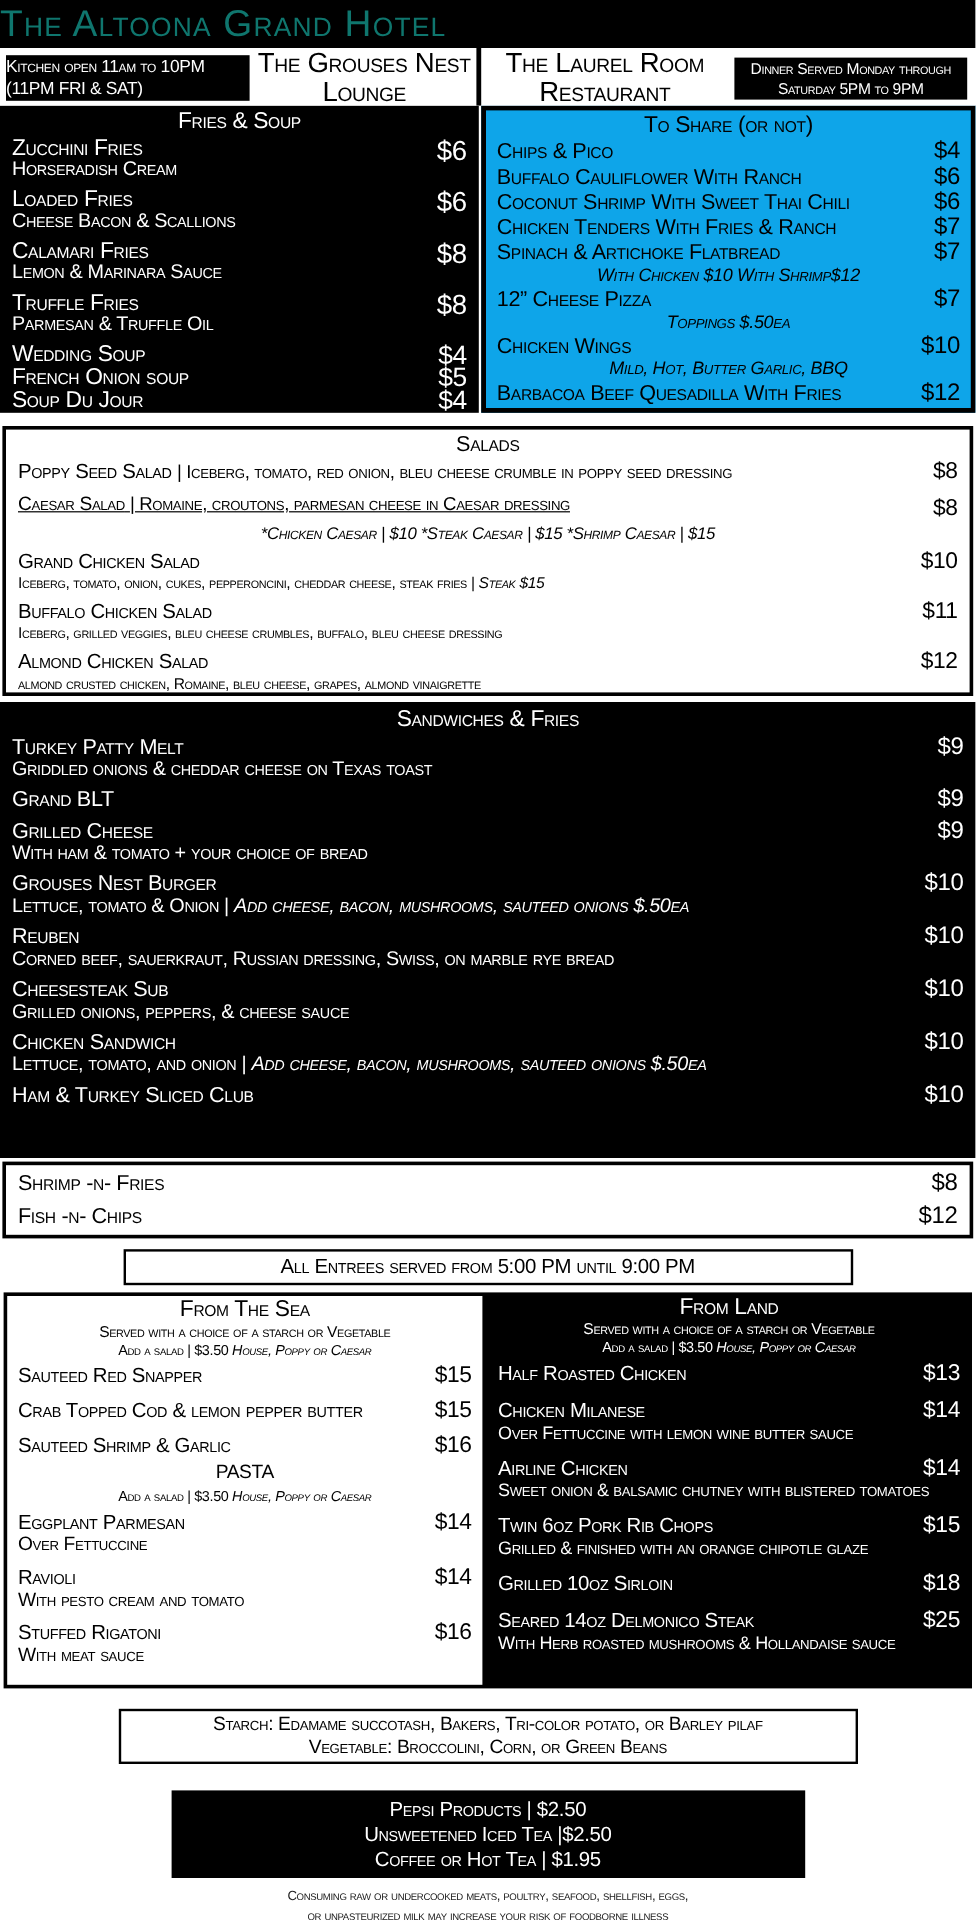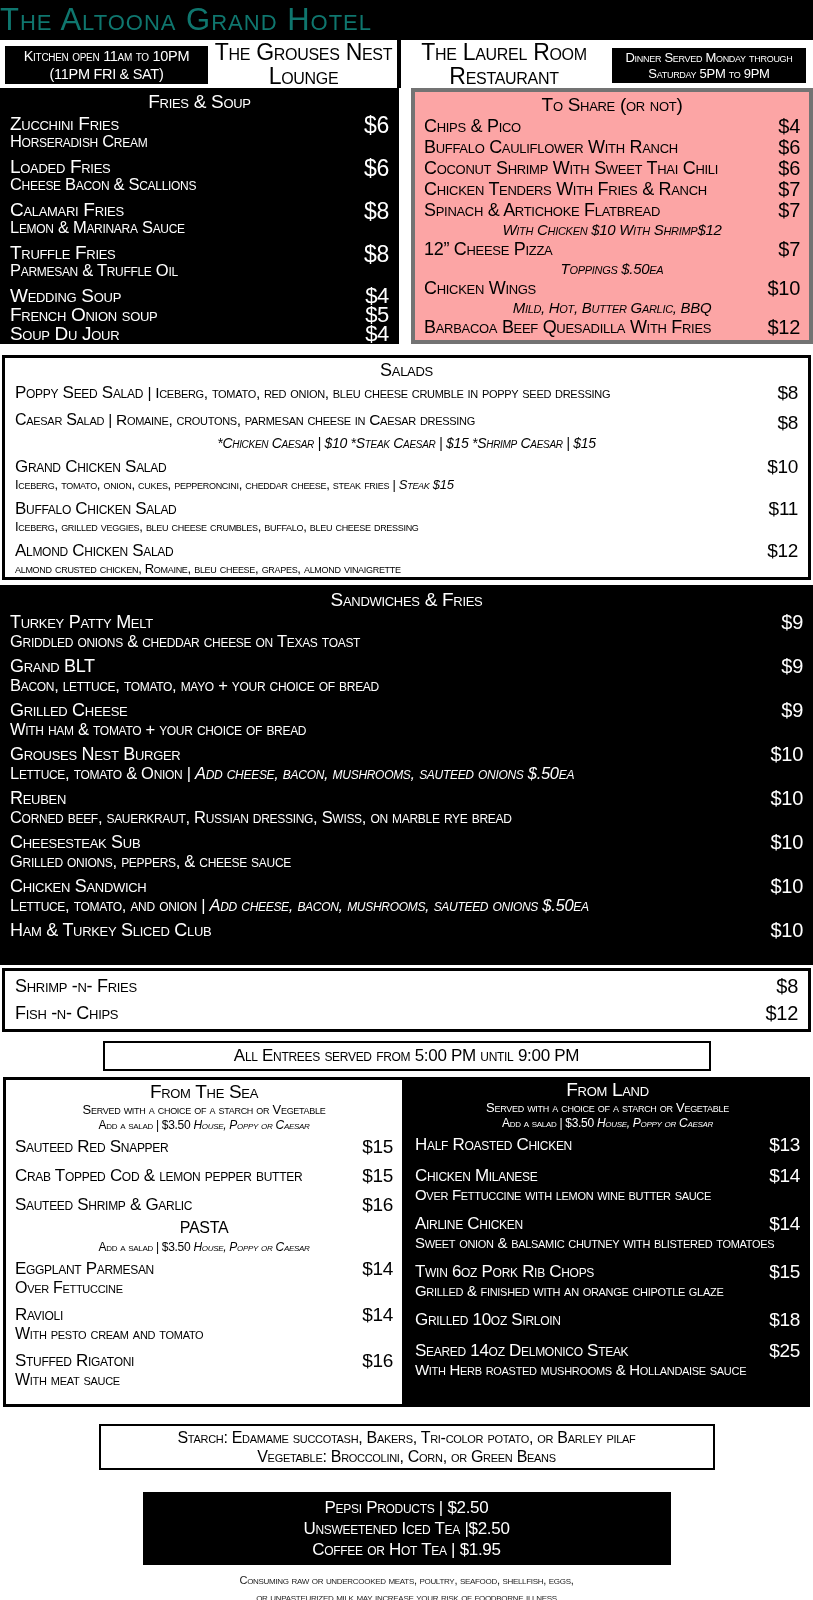--- a/index.html
+++ b/index.html
@@ -14,41 +14,41 @@
   .price { white-space:nowrap; }
   .it { font-style:italic; }
 
   
   .top-band { height:40px; background:#000; color:#0f766e; text-align:left; }
   .top-band .title { font-size:31px; line-height:40px; letter-spacing:1px; }
 
   
   .header-strip { position:relative; height:48px; background:#fff; }
   .kitchen-badge { position:absolute; left:5px; top:6px; width:203px; height:38px;
-    background:#000; color:#fff; text-align:center; font-size:14.5px; line-height:18px; padding-top:1px; }
+    background:#000; color:#fff; font-size:14.5px; line-height:18px; padding-top:1px; }
   .lounge-title { position:absolute; left:210px; top:0; width:187px; text-align:center;
     font-size:23px; line-height:24px; }
   .header-divider { position:absolute; left:397px; top:0; width:4px; height:48px; background:#000; }
   .restaurant-title { position:absolute; left:404px; top:0; width:200px; text-align:center;
     font-size:23px; line-height:24px; }
   .dinner-badge { position:absolute; left:612px; top:8px; width:194px; height:35px;
     background:#000; color:#fff; text-align:center; font-size:13px; line-height:16px; padding-top:2px; }
 
   
   .columns-row { display:flex; height:256px; }
   .fries-panel { width:399px; background:#000; color:#fff; padding:2px 10px; overflow:hidden; }
   .fries-panel .sec-head { font-size:19px; line-height:24px; text-align:center; }
   .fries-item { margin-bottom:7px; }
   .fries-item .nm { font-size:19px; line-height:19px; }
   .fries-item .ds { font-size:16.5px; line-height:17px; }
   .fries-item .price { font-size:23px; line-height:22px; }
   .soup-row .nm { font-size:19px; line-height:19px; }
   .soup-row .price { font-size:22px; line-height:19px; }
 
-  .share-panel { flex:1; background:#fca5a5; border:4px solid #737373; margin-left:12px;
+  .share-panel { flex:1; background:#0ea5e9; border:4px solid #000000; margin-left:2px;
     padding:1px 9px; overflow:hidden; }
   .share-panel .sec-head { font-size:19px; line-height:23px; text-align:center; }
   .share-row .nm { font-size:18px; line-height:21px; }
   .share-row .price { font-size:20px; line-height:21px; }
   .share-note { font-size:15px; line-height:18px; text-align:center; font-style:italic; }
 
   
   .salads-panel { margin:11px 2px 0; height:225px; border:3px solid #000; background:#fff;
     padding:2px 10px; overflow:hidden; }
   .salads-panel .sec-head { font-size:18px; line-height:21px; text-align:center; }
@@ -224,21 +224,21 @@
 <div class="salads-panel">
   <div class="sec-head">Salads</div>
 
   <div class="row salad-inline">
     <div class="ln"><span>Poppy Seed Salad</span>
       <span class="ds">| Iceberg, tomato, red onion, bleu cheese crumble in poppy seed dressing</span></div>
     <div class="price">$8</div>
   </div>
 
   <div class="row" style="margin-bottom:0;">
-    <div class="ln salad-inline" style="margin-bottom:0;"><span>Caesar Salad</span>
+    <div class="ln salad-inline" style="margin-bottom:0;text-decoration:underline;"><span>Caesar Salad</span>
       <span class="ds">| Romaine, croutons, parmesan cheese in Caesar dressing</span></div>
     <div class="price" style="font-size:19px; line-height:24px;">$8</div>
   </div>
   <div class="salad-note" style="margin-top:0;">*Chicken Caesar | $10 *Steak Caesar | $15 *Shrimp Caesar | $15</div>
 
   <div class="salad-block">
     <div class="row">
       <div class="nm">Grand Chicken Salad</div>
       <div class="price">$10</div>
     </div>
@@ -271,21 +271,20 @@
         <div class="nm">Turkey Patty Melt</div>
       <div class="price">$9</div>
       </div>
     <div class="ds">Griddled onions &amp; cheddar cheese on Texas toast</div>
   </div>
   <div class="sw-item">
     <div class="row">
         <div class="nm">Grand BLT</div>
       <div class="price">$9</div>
       </div>
-    <div class="ds">Bacon, lettuce, tomato, mayo + your choice of bread</div>
   </div>
   <div class="sw-item">
     <div class="row">
         <div class="nm">Grilled Cheese</div>
       <div class="price">$9</div>
       </div>
     <div class="ds">With ham &amp; tomato + your choice of bread</div>
   </div>
   <div class="sw-item">
     <div class="row">

